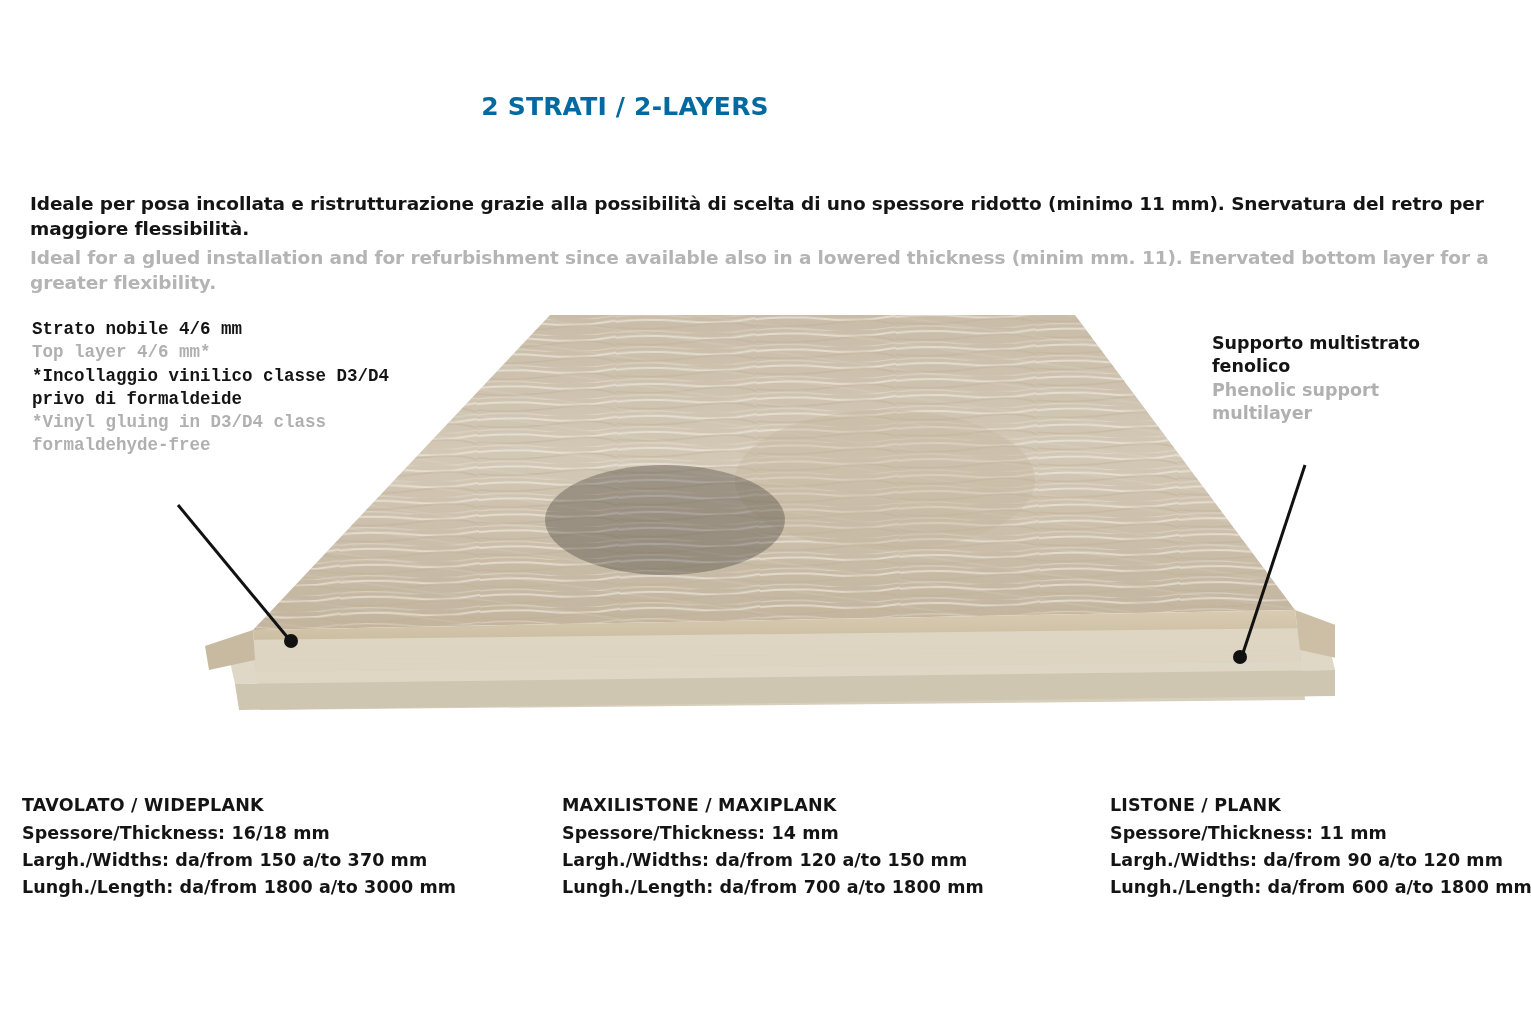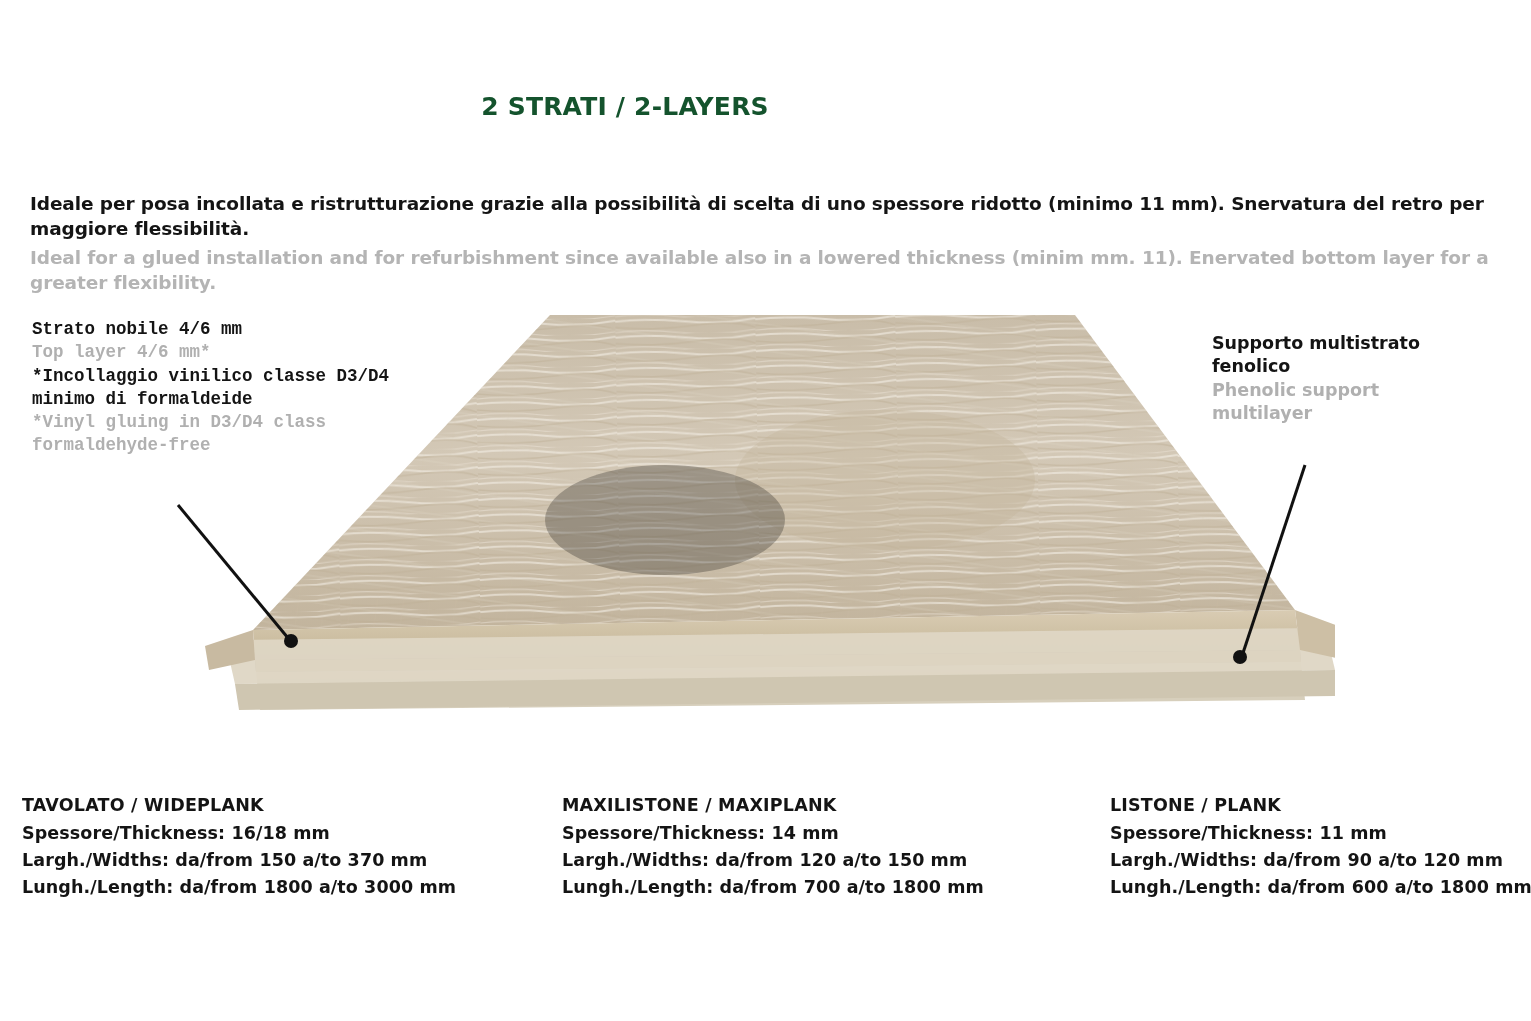--- a/index.html
+++ b/index.html
@@ -22,21 +22,21 @@
   
   .title {
     position: absolute;
     top: 92px;
     left: 0;
     width: 1250px;
     text-align: center;
     font-size: 25px;
     font-weight: bold;
     letter-spacing: 0.2px;
-    color: #14532d;
+    color: #0369a1;
   }
 
   
   .intro {
     position: absolute;
     top: 192px;
     left: 30px;
     width: 1471px;
   }
   .intro .it {
@@ -199,21 +199,21 @@
     <line x1="178" y1="505" x2="288" y2="638" stroke="#111111" stroke-width="3"></line>
     <circle cx="291" cy="641" r="7" fill="#111111"></circle>
     <line x1="1305" y1="465" x2="1243" y2="653" stroke="#111111" stroke-width="3"></line>
     <circle cx="1240" cy="657" r="7" fill="#111111"></circle>
   </svg>
 
   <div class="callout" id="callout-left">
     <div class="it">Strato nobile 4/6 mm</div>
     <div class="en">Top layer 4/6 mm*</div>
     <div class="it">*Incollaggio vinilico classe D3/D4</div>
-    <div class="it">minimo di formaldeide</div>
+    <div class="it">privo di formaldeide</div>
     <div class="en">*Vinyl gluing in D3/D4 class</div>
     <div class="en">formaldehyde-free</div>
   </div>
 
   <div class="callout" id="callout-right">
     <div class="it">Supporto multistrato</div>
     <div class="it">fenolico</div>
     <div class="en">Phenolic support</div>
     <div class="en">multilayer</div>
   </div>

